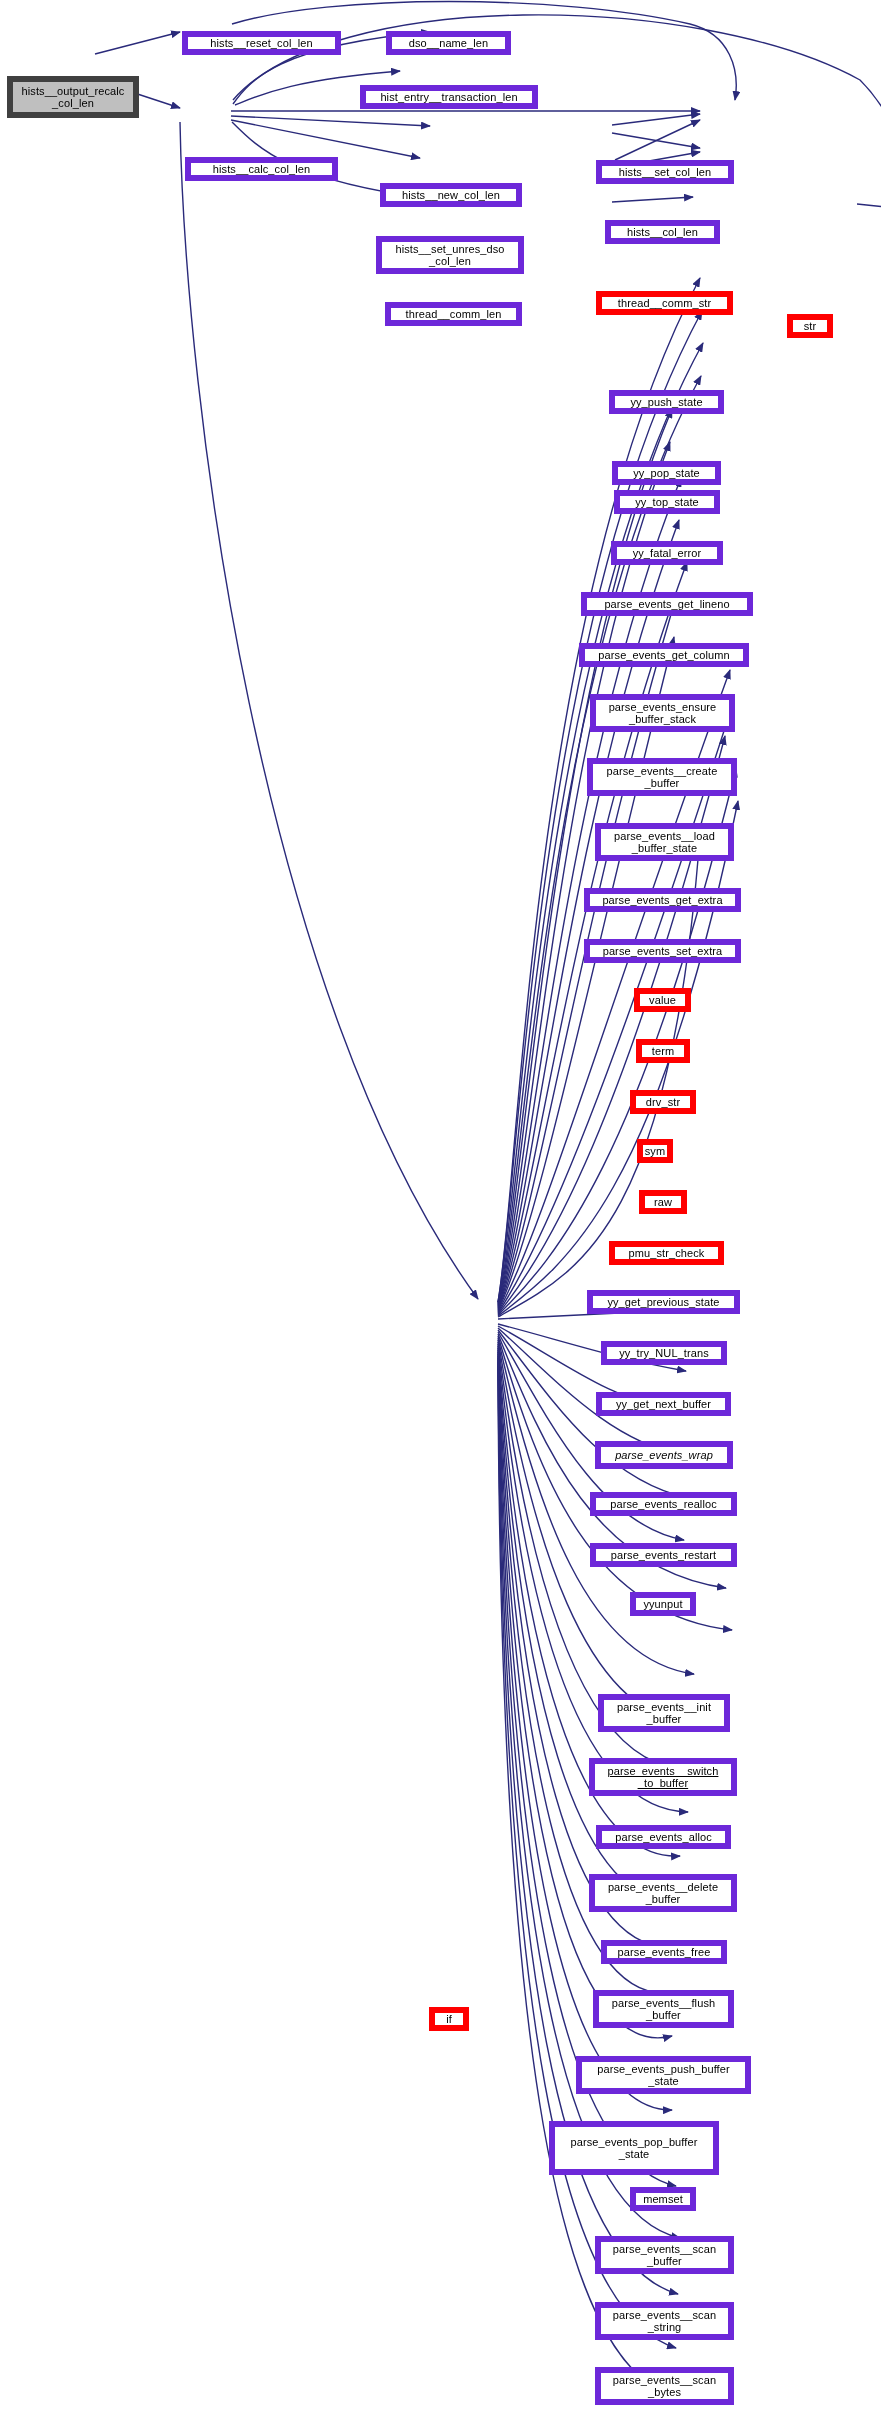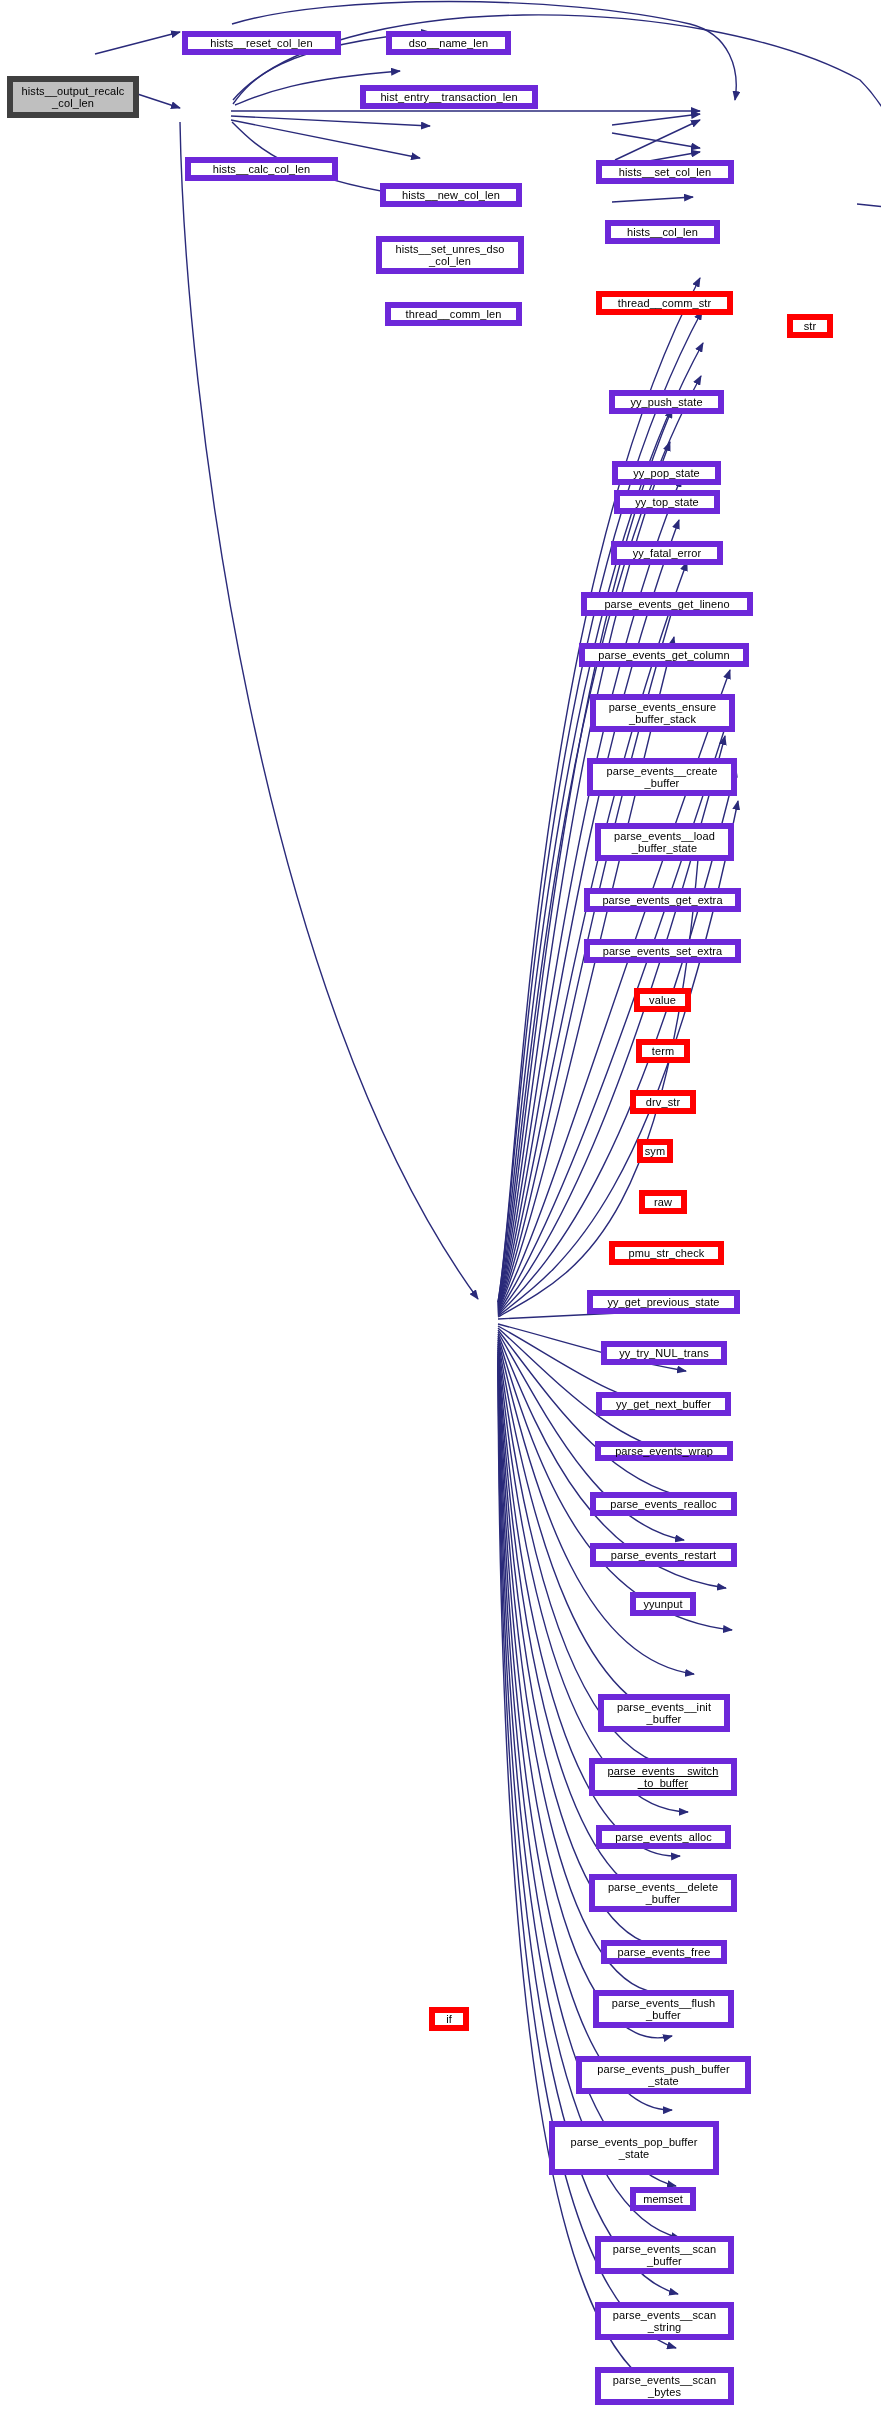--- a/index.html
+++ b/index.html
@@ -170,21 +170,21 @@
       <div class="node" style="left: 584px; top: 939px; width: 157px; height: 24px;">parse_events_set_extra</div>
       <div class="node red" style="left: 634px; top: 988px; width: 57px; height: 24px;">value</div>
       <div class="node red" style="left: 636px; top: 1039px; width: 54px; height: 24px;">term</div>
       <div class="node red" style="left: 630px; top: 1090px; width: 66px; height: 24px;">drv_str</div>
       <div class="node red" style="left: 637px; top: 1139px; width: 36px; height: 24px;">sym</div>
       <div class="node red" style="left: 639px; top: 1190px; width: 48px; height: 24px;">raw</div>
       <div class="node red" style="left: 609px; top: 1241px; width: 115px; height: 24px;">pmu_str_check</div>
       <div class="node" style="left: 587px; top: 1290px; width: 153px; height: 24px;">yy_get_previous_state</div>
       <div class="node" style="left: 601px; top: 1341px; width: 126px; height: 24px;">yy_try_NUL_trans</div>
       <div class="node" style="left: 596px; top: 1392px; width: 135px; height: 24px;">yy_get_next_buffer</div>
-      <div class="node" style="left: 595px; top: 1441px; width: 138px; height: 20px;">parse_events_wrap</div>
+      <div class="node" style="left: 595px; top: 1441px; width: 138px; height: 28px; font-style: italic;">parse_events_wrap</div>
       <div class="node" style="left: 590px; top: 1492px; width: 147px; height: 24px;">parse_events_realloc</div>
       <div class="node" style="left: 590px; top: 1543px; width: 147px; height: 24px;">parse_events_restart</div>
       <div class="node" style="left: 630px; top: 1592px; width: 66px; height: 24px;">yyunput</div>
       <div class="node" style="left: 637px; top: 1696px; width: 51px; height: 25px;">input</div>
       <div class="node" style="left: 598px; top: 1694px; width: 132px; height: 38px;">parse_events__init
 _buffer</div>
       <div class="node" style="left: 589px; top: 1758px; width: 148px; height: 38px; text-decoration: underline;">parse_events__switch
 _to_buffer</div>
       <div class="node" style="left: 596px; top: 1825px; width: 135px; height: 24px;">parse_events_alloc</div>
       <div class="node" style="left: 589px; top: 1874px; width: 148px; height: 38px;">parse_events__delete

